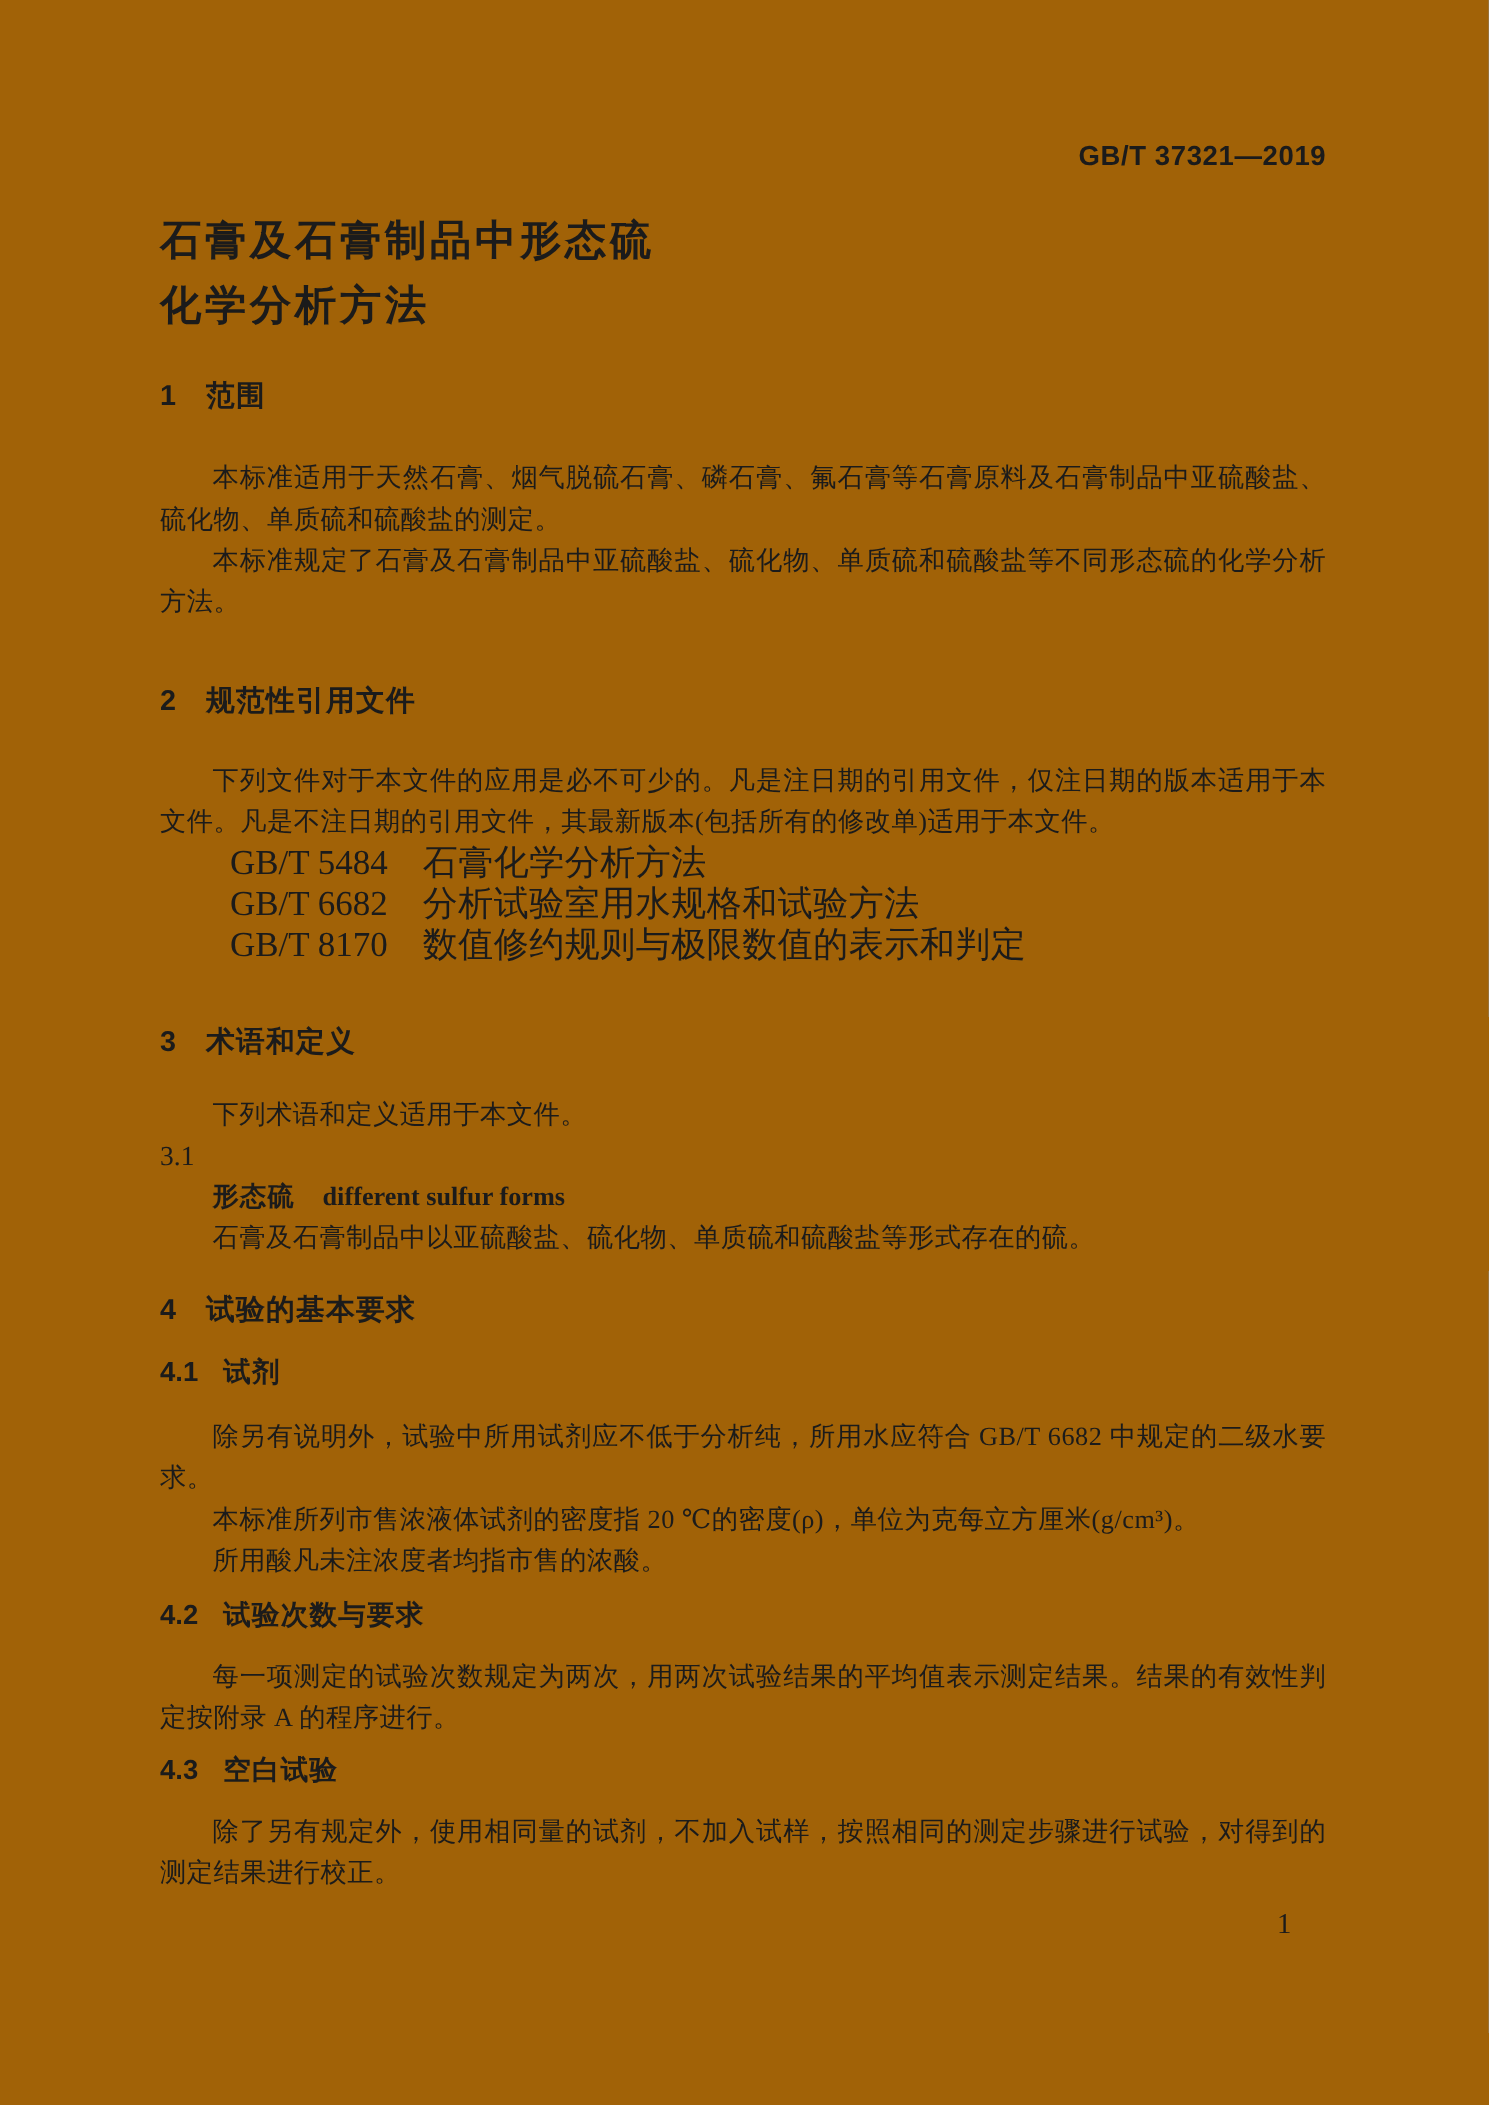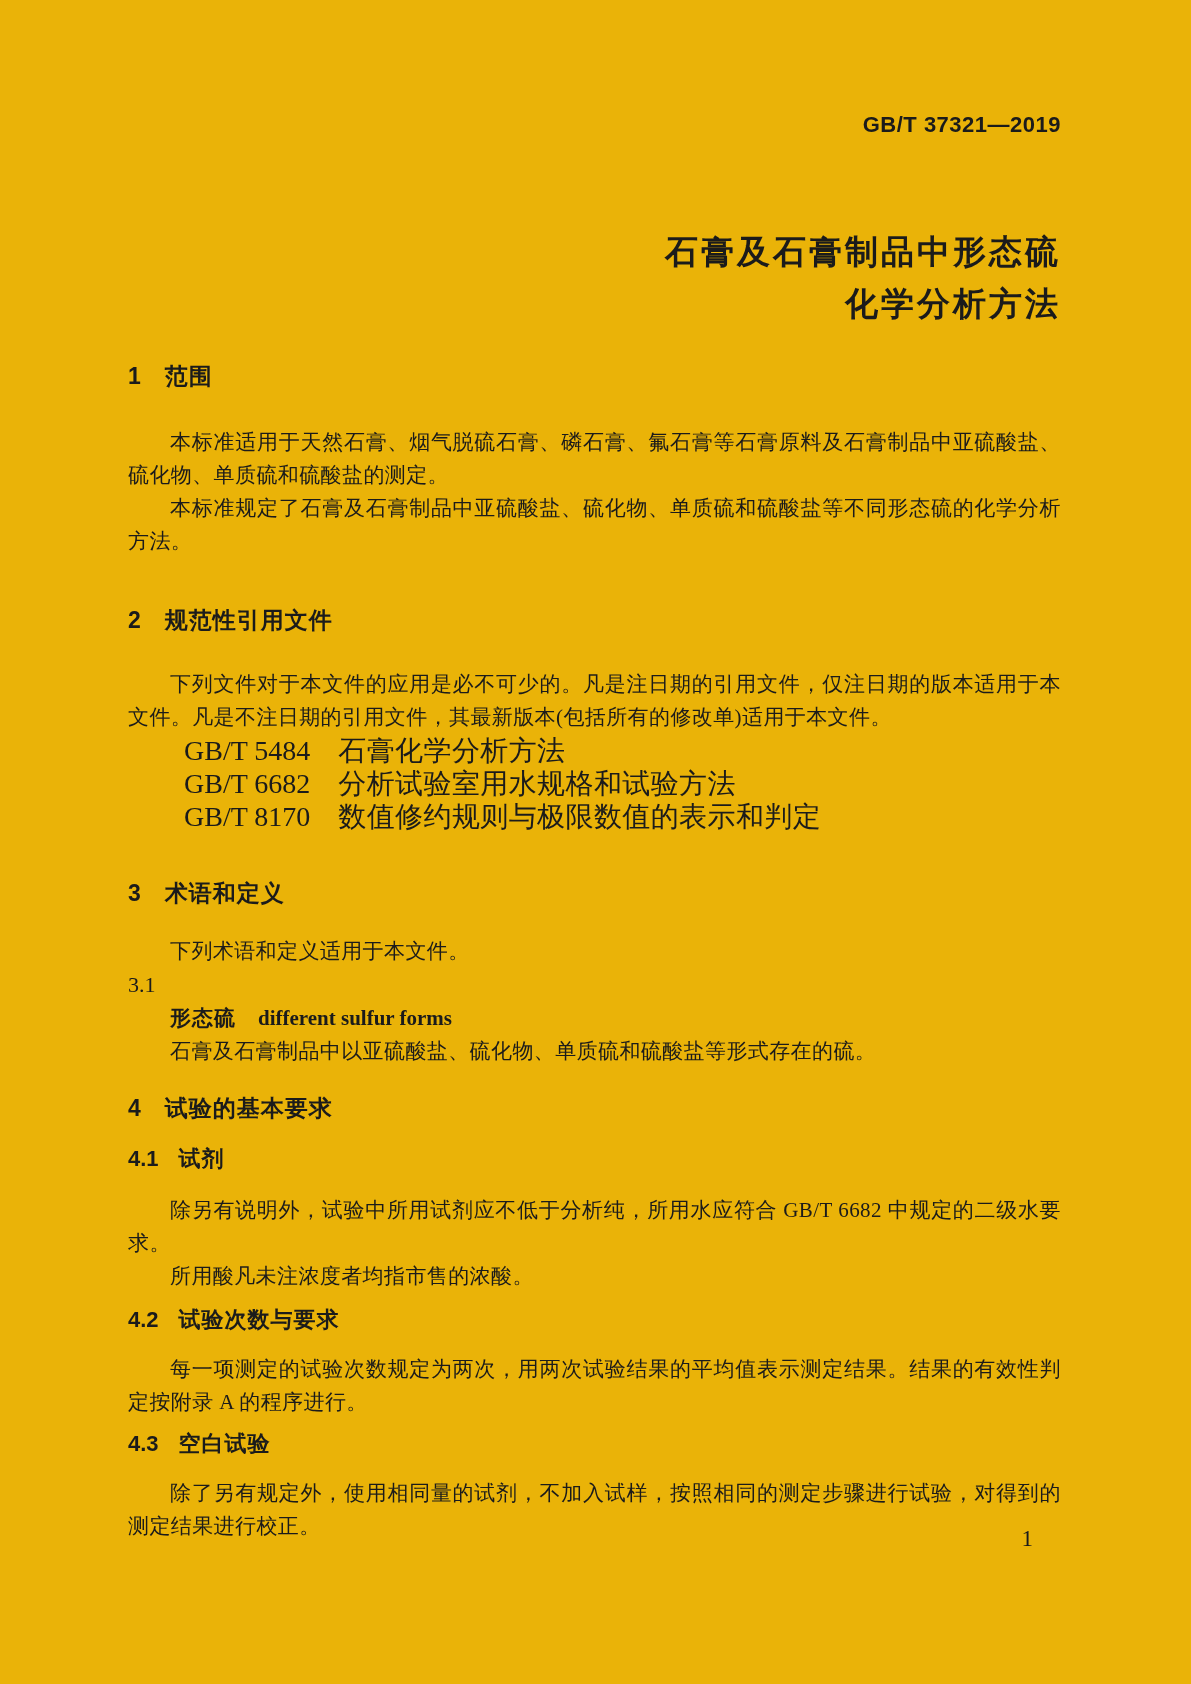--- a/index.html
+++ b/index.html
@@ -4,21 +4,21 @@
 <style>
   html, body {
     margin: 0;
     padding: 0;
     background: #8a8a8a;
   }
   .page {
     width: 1191px;
     height: 1684px;
     margin: 0 auto;
-    background: #eab308;
+    background: #a16207;
     position: relative;
     color: #1b1b1b;
     font-family: "Liberation Serif", "DejaVu Serif", serif;
     overflow: hidden;
   }
   .content {
     padding: 112px 130px 0 128px; 
   }
 
   
@@ -26,22 +26,22 @@
     text-align: right;
     font-family: "Liberation Sans", "DejaVu Sans", sans-serif;
     font-weight: 600;
     font-size: 22px;
     line-height: 26px;
     letter-spacing: 0.5px;
   }
 
   
   .doc-title {
-    margin-top: 88px;
-    text-align: right;
+    margin-top: 28px;
+    text-align: left;
     font-family: "Liberation Sans", "DejaVu Sans", sans-serif;
     font-weight: bold;
     font-size: 33px;
     line-height: 52px;
     letter-spacing: 3px;
   }
 
   
   .chapter {
     font-family: "Liberation Sans", "DejaVu Sans", sans-serif;
@@ -161,20 +161,21 @@
     <p class="body noindent" style="padding-left:2em;">石膏及石膏制品中以亚硫酸盐、硫化物、单质硫和硫酸盐等形式存在的硫。</p>
 
     <h2 class="chapter" id="ch4">
       <span class="num">4</span><span>试验的基本要求</span>
     </h2>
 
     <h3 class="subsection" id="sub41">
       <span class="num">4.1</span><span>试剂</span>
     </h3>
     <p class="body">除另有说明外，试验中所用试剂应不低于分析纯，所用水应符合 GB/T 6682 中规定的二级水要求。</p>
+    <p class="body">本标准所列市售浓液体试剂的密度指 20 ℃的密度(ρ)，单位为克每立方厘米(g/cm³)。</p>
     <p class="body">所用酸凡未注浓度者均指市售的浓酸。</p>
 
     <h3 class="subsection" id="sub42">
       <span class="num">4.2</span><span>试验次数与要求</span>
     </h3>
     <p class="body">每一项测定的试验次数规定为两次，用两次试验结果的平均值表示测定结果。结果的有效性判定按附录 A 的程序进行。</p>
 
     <h3 class="subsection" id="sub43">
       <span class="num">4.3</span><span>空白试验</span>
     </h3>

